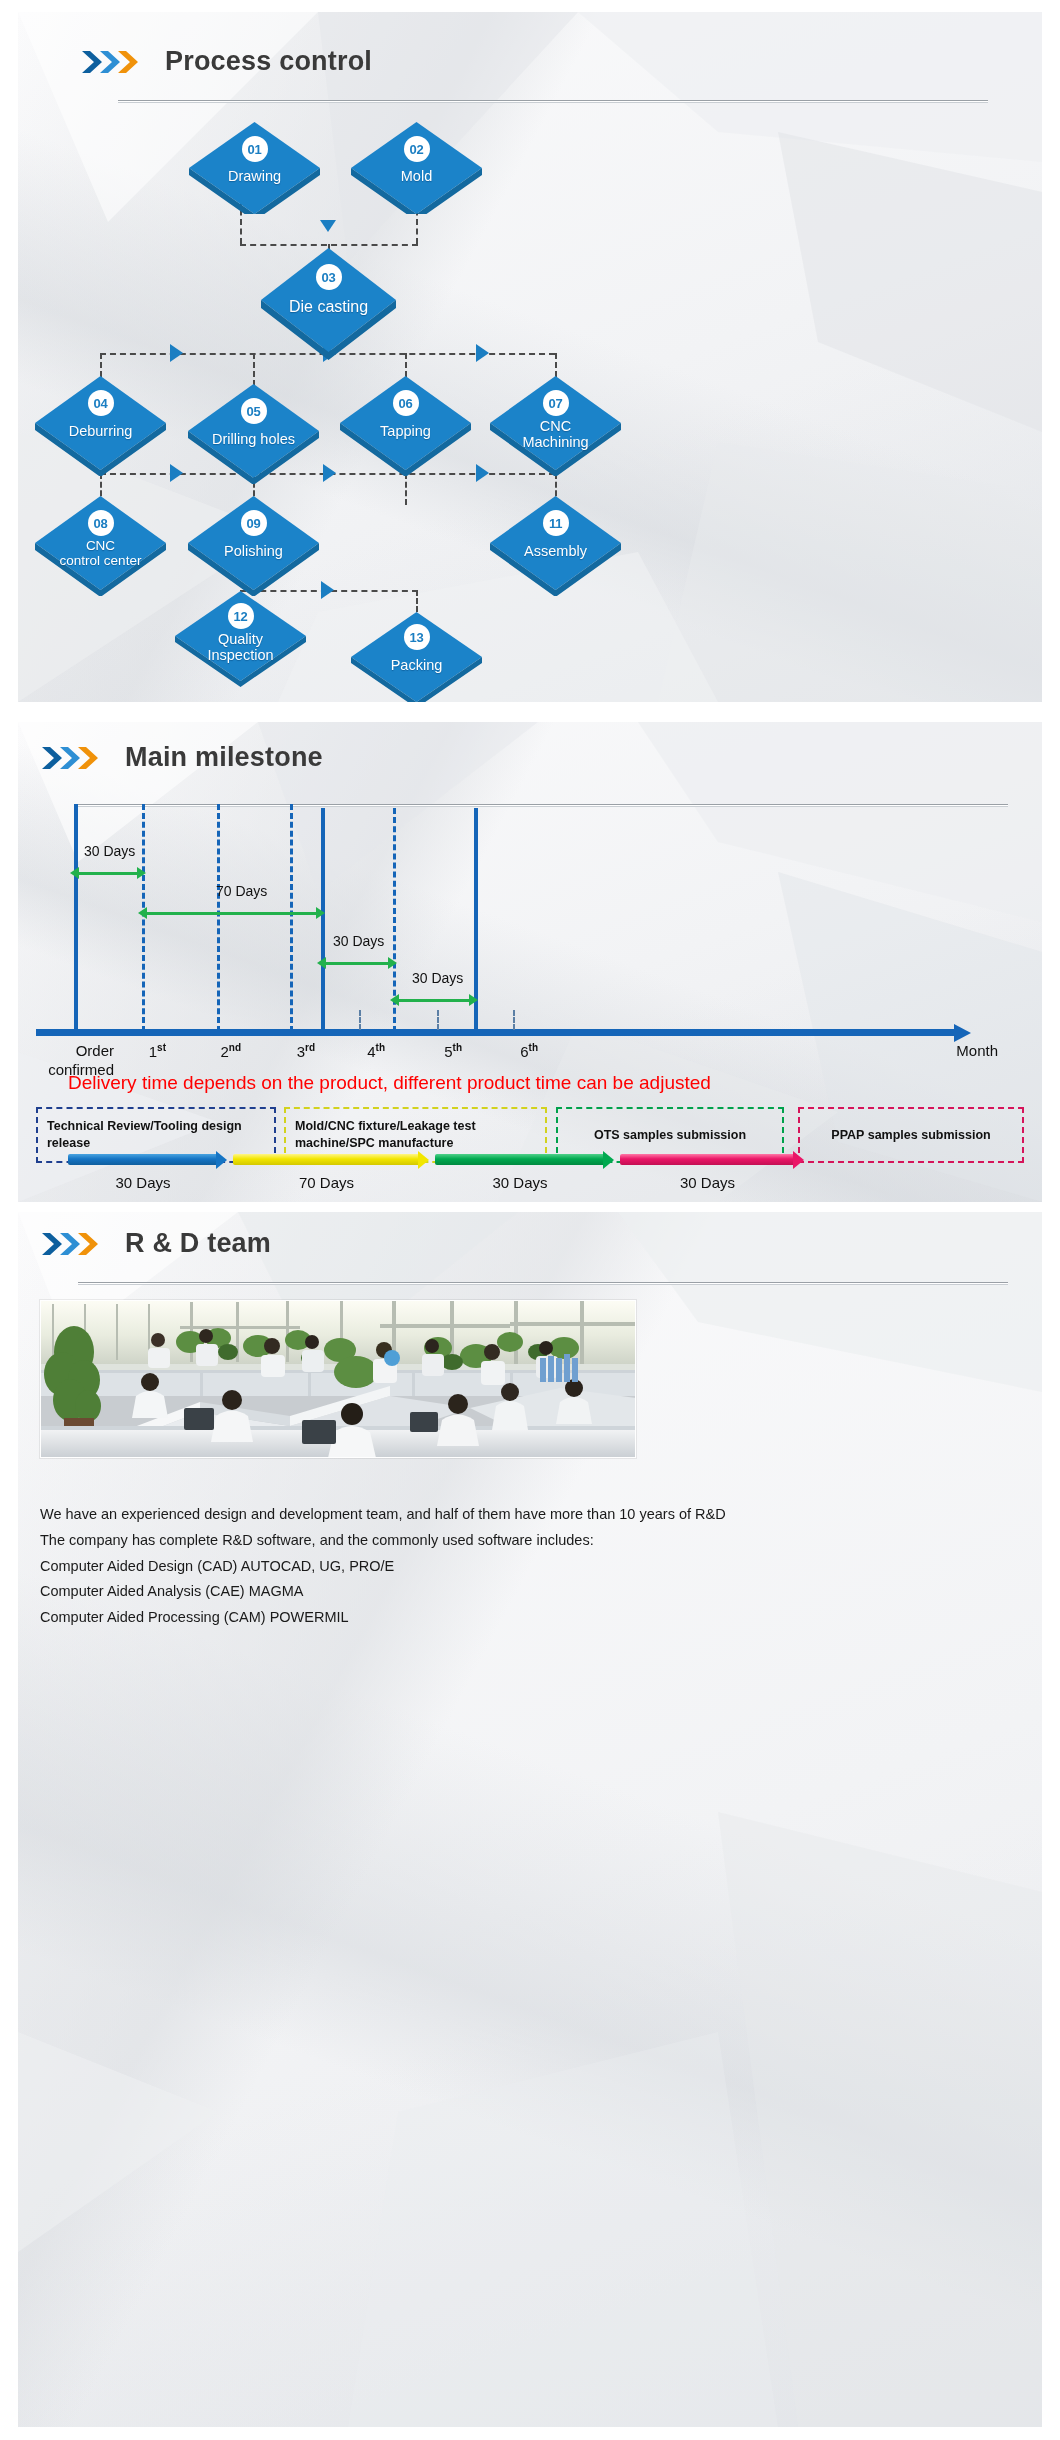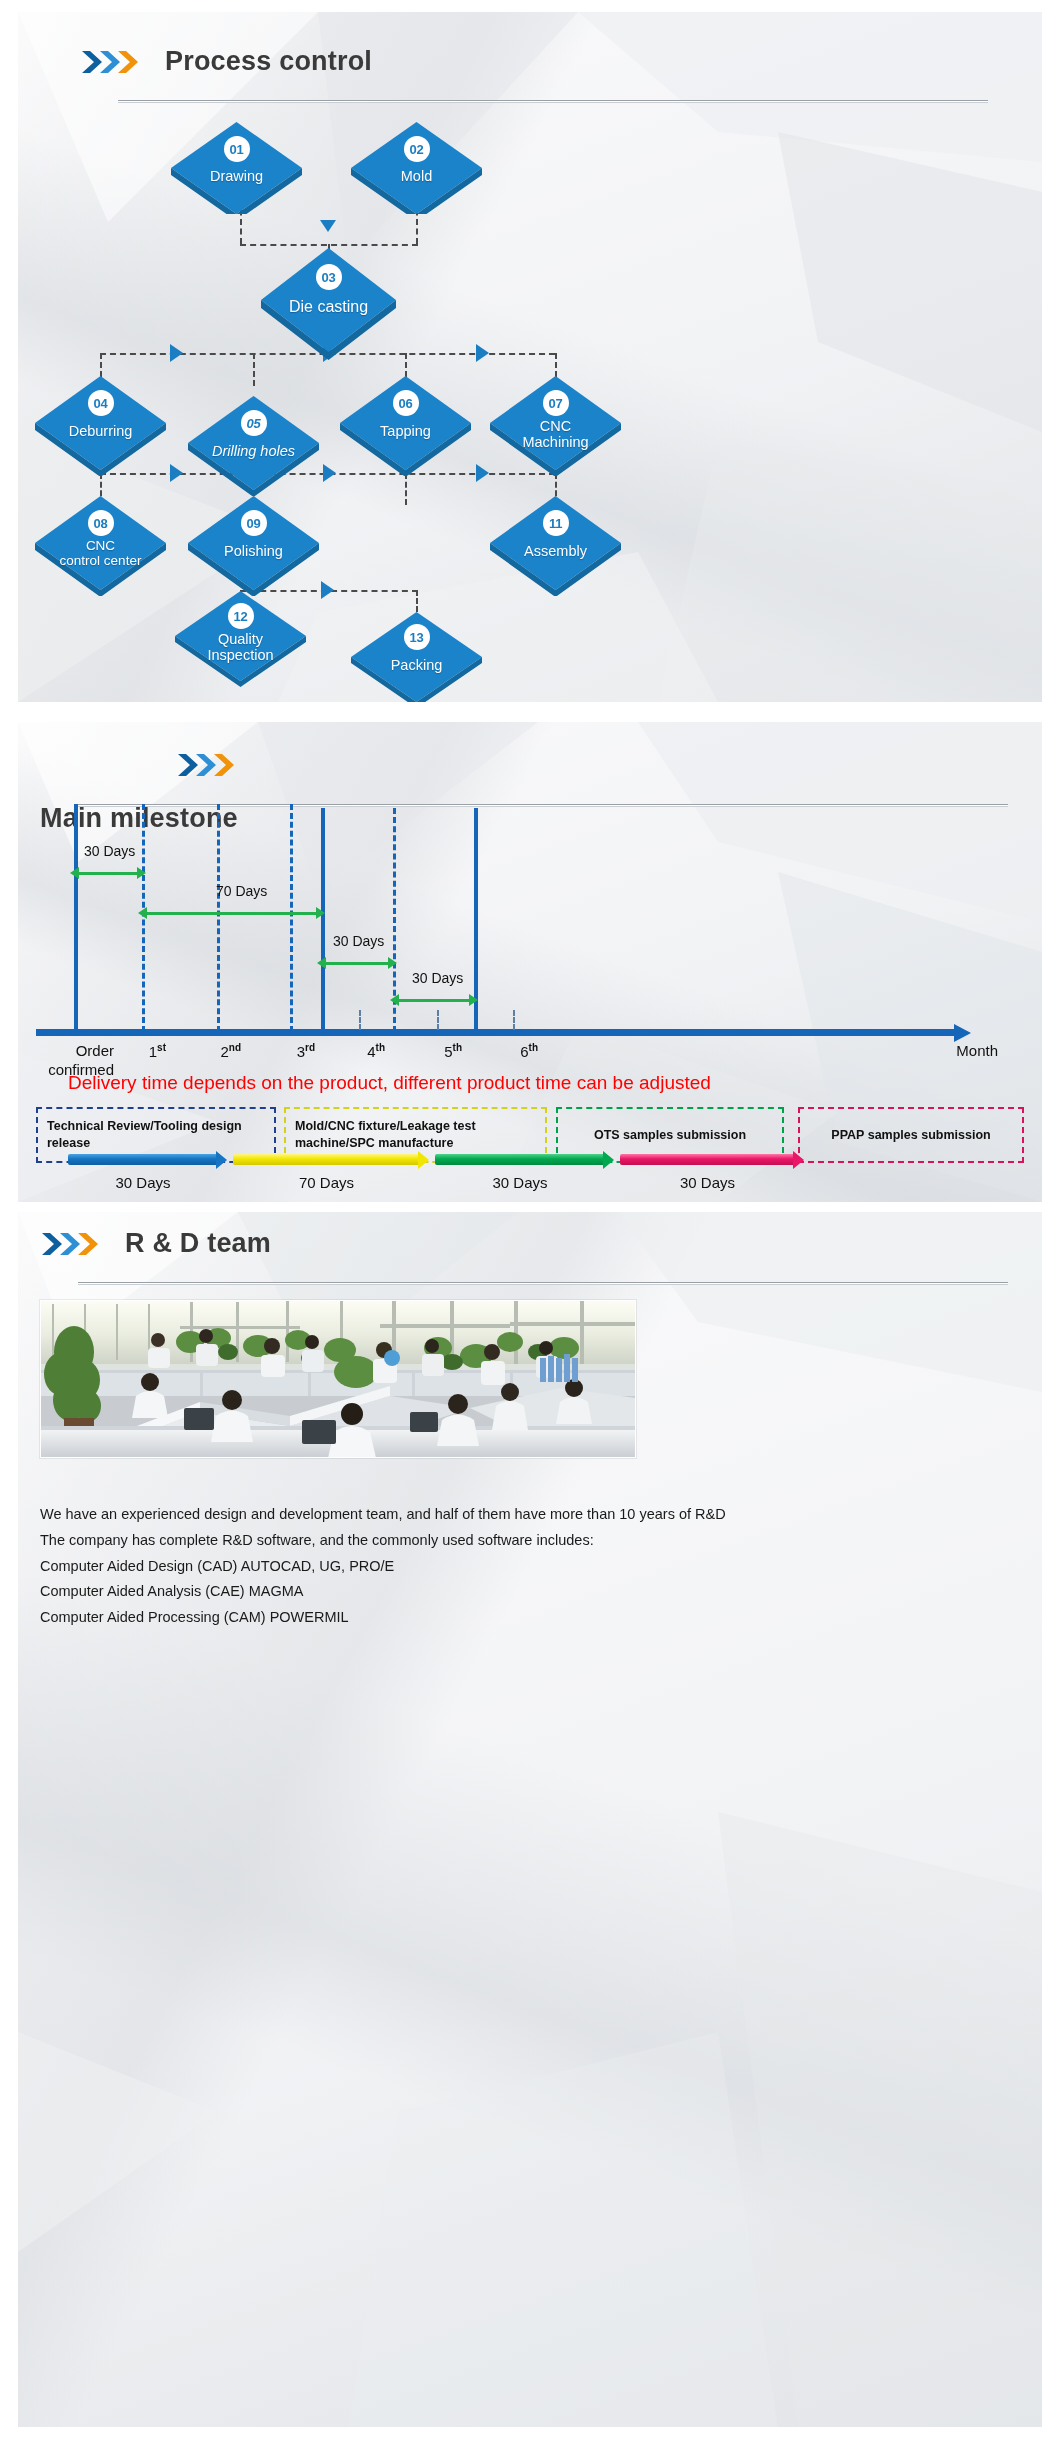--- a/index.html
+++ b/index.html
@@ -162,21 +162,21 @@
     <div class="tri-r" style="left:458px; top:452px;"></div>
   </div>
 
   <div class="conn">
     <div class="hline" style="left:222px; top:578px; width:178px;"></div>
     <div class="vline" style="left:222px; top:578px; height:30px;"></div>
     <div class="vline" style="left:398px; top:578px; height:30px;"></div>
     <div class="tri-r" style="left:303px; top:569px;"></div>
   </div>
 
-  <div class="node" style="left:153px; top:110px; width:131px; height:92px;">
+  <div class="node" style="left:171px; top:110px; width:131px; height:92px;">
     <div class="dia">
       <svg viewBox="0 0 131 92" preserveAspectRatio="none">
         <polygon points="65.5,0 131,46 65.5,92 0,46" fill="#1b83c9"></polygon>
         <polygon points="0,46 65.5,92 131,46 131,53 65.5,99 0,53" fill="#13699f"></polygon>
       </svg>
     </div>
     <div class="badge" style="top:14px;">01</div>
     <div class="lbl" style="top:46px;">Drawing</div>
   </div>
 
@@ -206,21 +206,21 @@
     <div class="dia">
       <svg viewBox="0 0 131 100" preserveAspectRatio="none">
         <polygon points="65.5,0 131,47 65.5,94 0,47" fill="#1b83c9"></polygon>
         <polygon points="0,47 65.5,94 131,47 131,54 65.5,101 0,54" fill="#13699f"></polygon>
       </svg>
     </div>
     <div class="badge" style="top:14px;">04</div>
     <div class="lbl" style="top:47px;">Deburring</div>
   </div>
 
-  <div class="node" style="left:170px; top:384px; width:131px; height:100px;font-style:italic;">
+  <div class="node" style="left:170px; top:372px; width:131px; height:100px;">
     <div class="dia">
       <svg viewBox="0 0 131 100" preserveAspectRatio="none">
         <polygon points="65.5,0 131,47 65.5,94 0,47" fill="#1b83c9"></polygon>
         <polygon points="0,47 65.5,94 131,47 131,54 65.5,101 0,54" fill="#13699f"></polygon>
       </svg>
     </div>
     <div class="badge" style="top:14px;">05</div>
     <div class="lbl" style="top:47px;">Drilling holes</div>
   </div>
 
@@ -307,21 +307,21 @@
 
   <svg class="facet" width="1024" height="480" viewBox="0 0 1024 480">
     <polygon points="0,0 240,0 60,140" fill="#ffffff" opacity=".6"></polygon>
     <polygon points="240,0 520,0 300,170" fill="#e4e7ea" opacity=".45"></polygon>
     <polygon points="620,0 1024,0 1024,200 700,120" fill="#eceef1" opacity=".7"></polygon>
     <polygon points="760,150 1024,230 1024,480 820,420" fill="#e2e5e9" opacity=".5"></polygon>
     <polygon points="0,330 200,400 0,480" fill="#eef0f2" opacity=".65"></polygon>
     <polygon points="560,300 820,390 700,480 480,480" fill="#e9ebee" opacity=".45"></polygon>
   </svg>
 
-  <div class="sec-head" style="left:22px; top:28px;flex-direction:column;">
+  <div class="sec-head" style="left:22px; top:20px;">
     <span class="chev">
       <svg width="62" height="30" viewBox="0 0 62 30">
         <path d="M2 4 L14 15 L2 26 L10 26 L22 15 L10 4 Z" fill="#0d5f9e"></path>
         <path d="M20 4 L32 15 L20 26 L28 26 L40 15 L28 4 Z" fill="#2e8fd4"></path>
         <path d="M38 4 L50 15 L38 26 L46 26 L58 15 L46 4 Z" fill="#f0920a"></path>
       </svg>
     </span>
     <span class="sec-title">Main milestone</span>
   </div>
   <div class="rule" style="left:60px; top:82px; width:930px;"></div>

